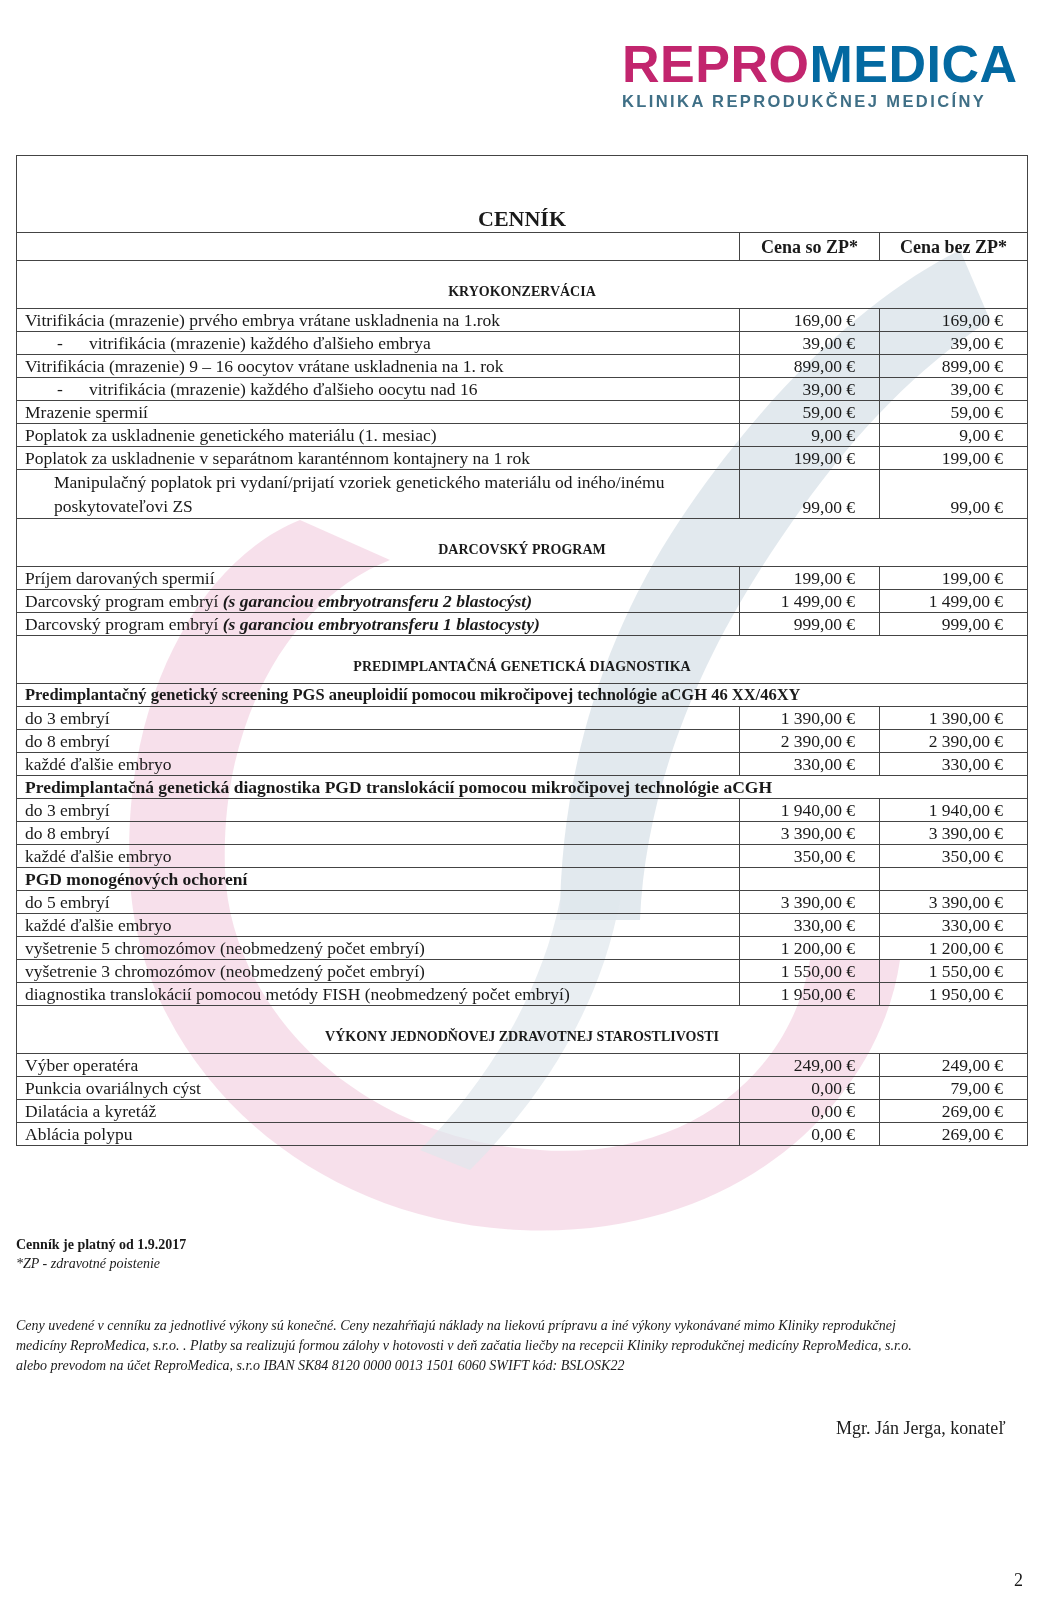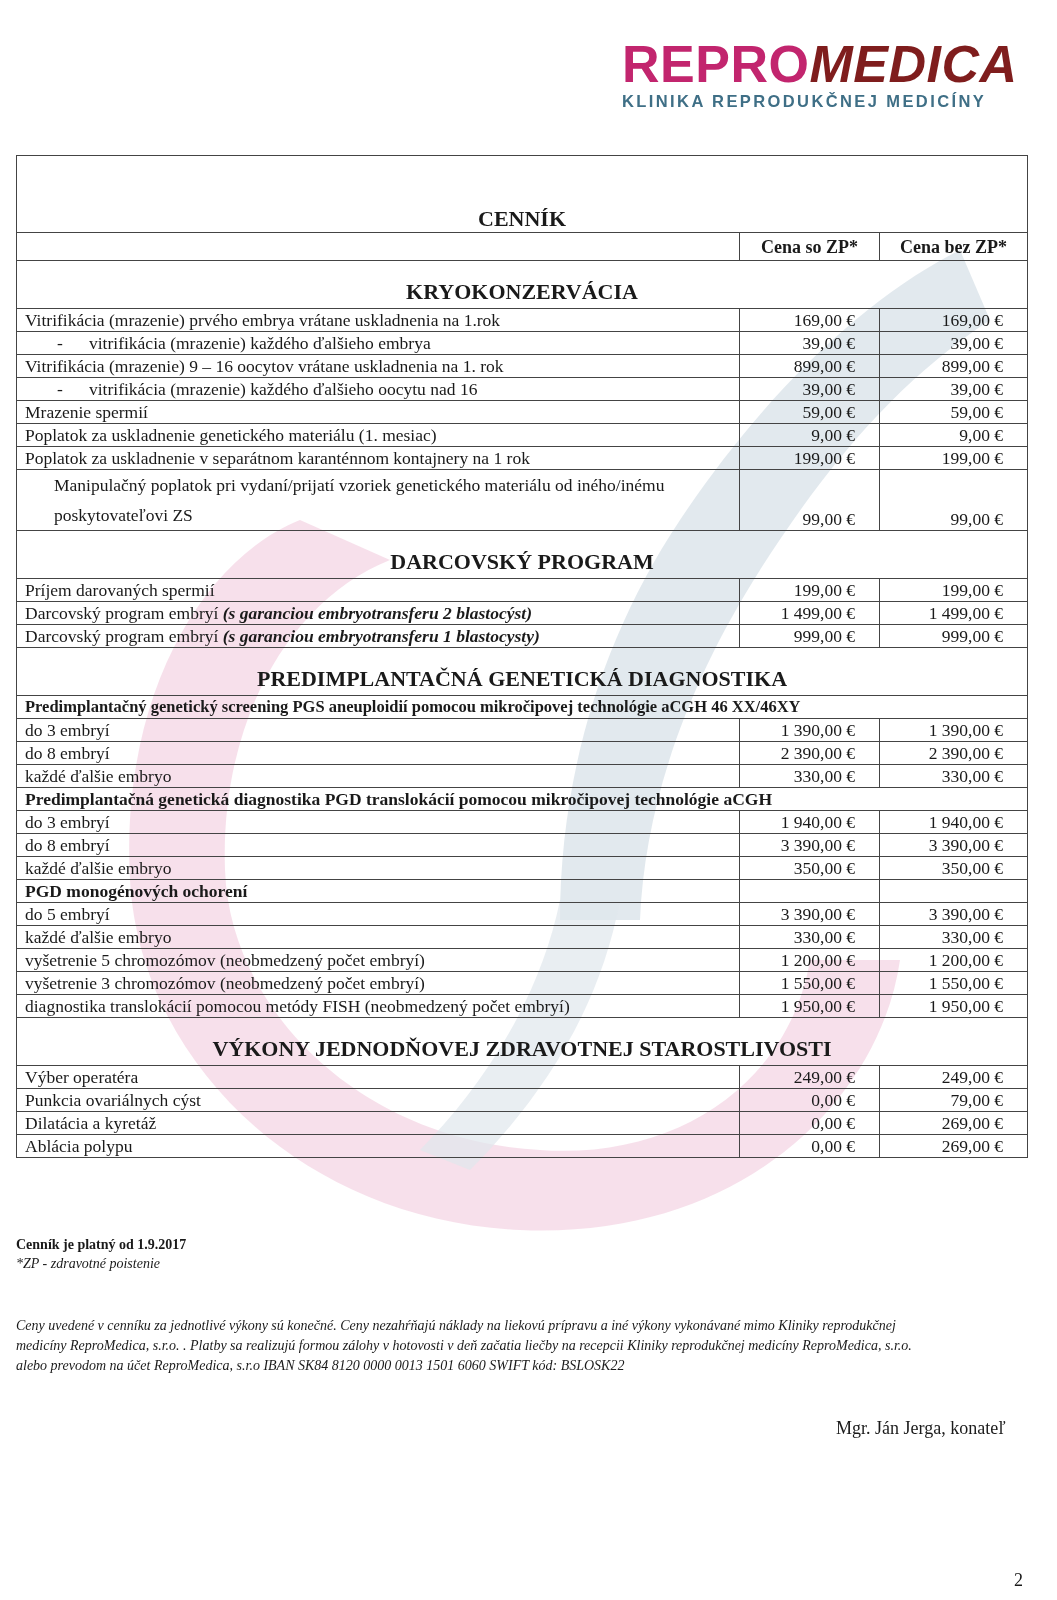--- a/index.html
+++ b/index.html
@@ -1,32 +1,32 @@
 <!DOCTYPE html>
 <html><head>
 <meta charset="utf-8">
 <style>
   html, body { margin:0; padding:0; background:#ffffff; }
   body { width:1057px; height:1600px; position:relative; overflow:hidden; font-family:"Liberation Serif","DejaVu Serif",serif; color:#1a1a1a; }
   .watermark { position:absolute; left:0; top:0; width:1057px; height:1600px; pointer-events:none; z-index:0; }
   .logo { position:absolute; left:622px; top:38px; width:390px; z-index:2; }
   .logo-main { font-family:"Liberation Sans","DejaVu Sans",sans-serif; font-weight:bold; font-size:52px; letter-spacing:0.5px; line-height:52px; white-space:nowrap; }
   .logo-main .pink { color:#c2256e; }
-  .logo-main .blue { color:#7f1d1d;font-style:italic; }
+  .logo-main .blue { color:#0369a1; }
   .logo-sub { font-family:"Liberation Sans","DejaVu Sans",sans-serif; font-weight:bold; font-size:16.5px; letter-spacing:2.4px; color:#3f6f86; margin-top:2px; white-space:nowrap; }
   .sheet { position:absolute; left:16px; top:155px; width:1011px; z-index:1; }
   table { border-collapse:collapse; width:1011px; table-layout:fixed; }
   td { border:1.4px solid #444; padding:0 8px; font-size:17.5px; height:22px; line-height:22px; white-space:nowrap; overflow:hidden; background:transparent; }
   td.price { text-align:right; padding-right:24px;margin-top:22px; }
   td.title { text-align:center; font-weight:bold; font-size:22px; height:74px; vertical-align:bottom; padding-bottom:2px; }
   td.colhead { text-align:center; font-weight:bold; font-size:18px; height:27px; }
-  td.section { text-align:center; font-weight:bold; font-size:22px; height:42px; vertical-align:bottom; padding-bottom:5px; border-bottom:1.4px solid #444; }
+  td.section { text-align:center; font-weight:bold; font-size:14px; height:42px; vertical-align:bottom; padding-bottom:5px; border-bottom:1.4px solid #444; }
   td.subhead { font-weight:bold; font-size:17.5px; }
   td.indent { padding-left:40px; }
-  td.two-line { height:44px; white-space:normal; line-height:30px; vertical-align:top;padding-left:37px; }
+  td.two-line { height:44px; white-space:normal; line-height:24px; vertical-align:top;padding-left:37px; }
   td.two-line-price { vertical-align:bottom; }
   .dash { display:inline-block; width:32px; }
   em.bi { font-style:italic; font-weight:bold; }
   .notes { position:absolute; left:16px; z-index:1; }
   .valid { top:1237px; font-weight:bold; font-size:14px; }
   .zp { top:1256px; font-style:italic; font-size:14px; }
   .disclaimer { top:1316px; width:1015px; font-style:italic; font-size:14px; line-height:20px; }
   .signature { position:absolute; left:836px; top:1418px; font-size:18px; z-index:1; }
   .pagenum { position:absolute; left:1014px; top:1570px; font-size:18px; z-index:1; }
 </style>

